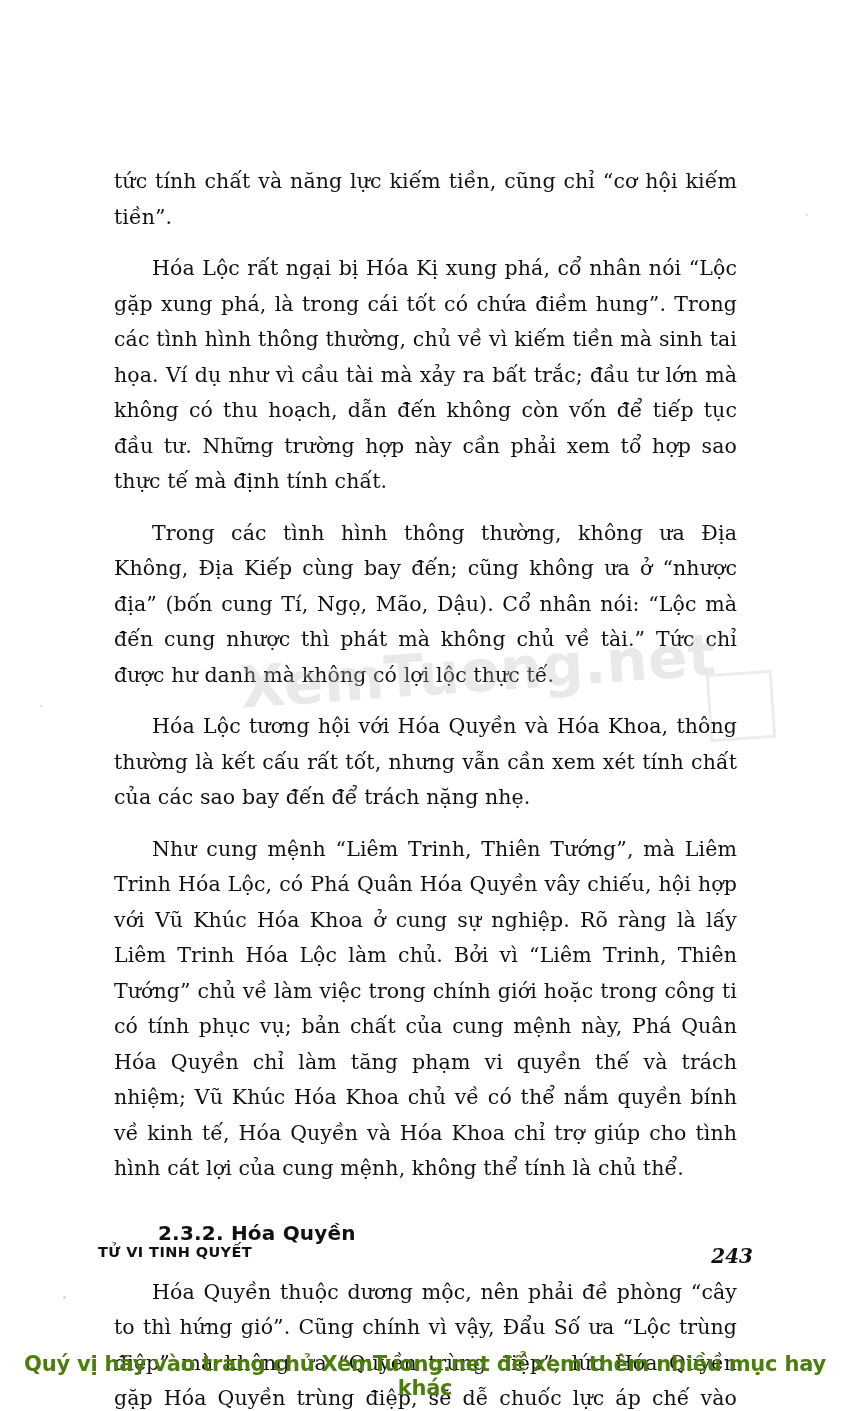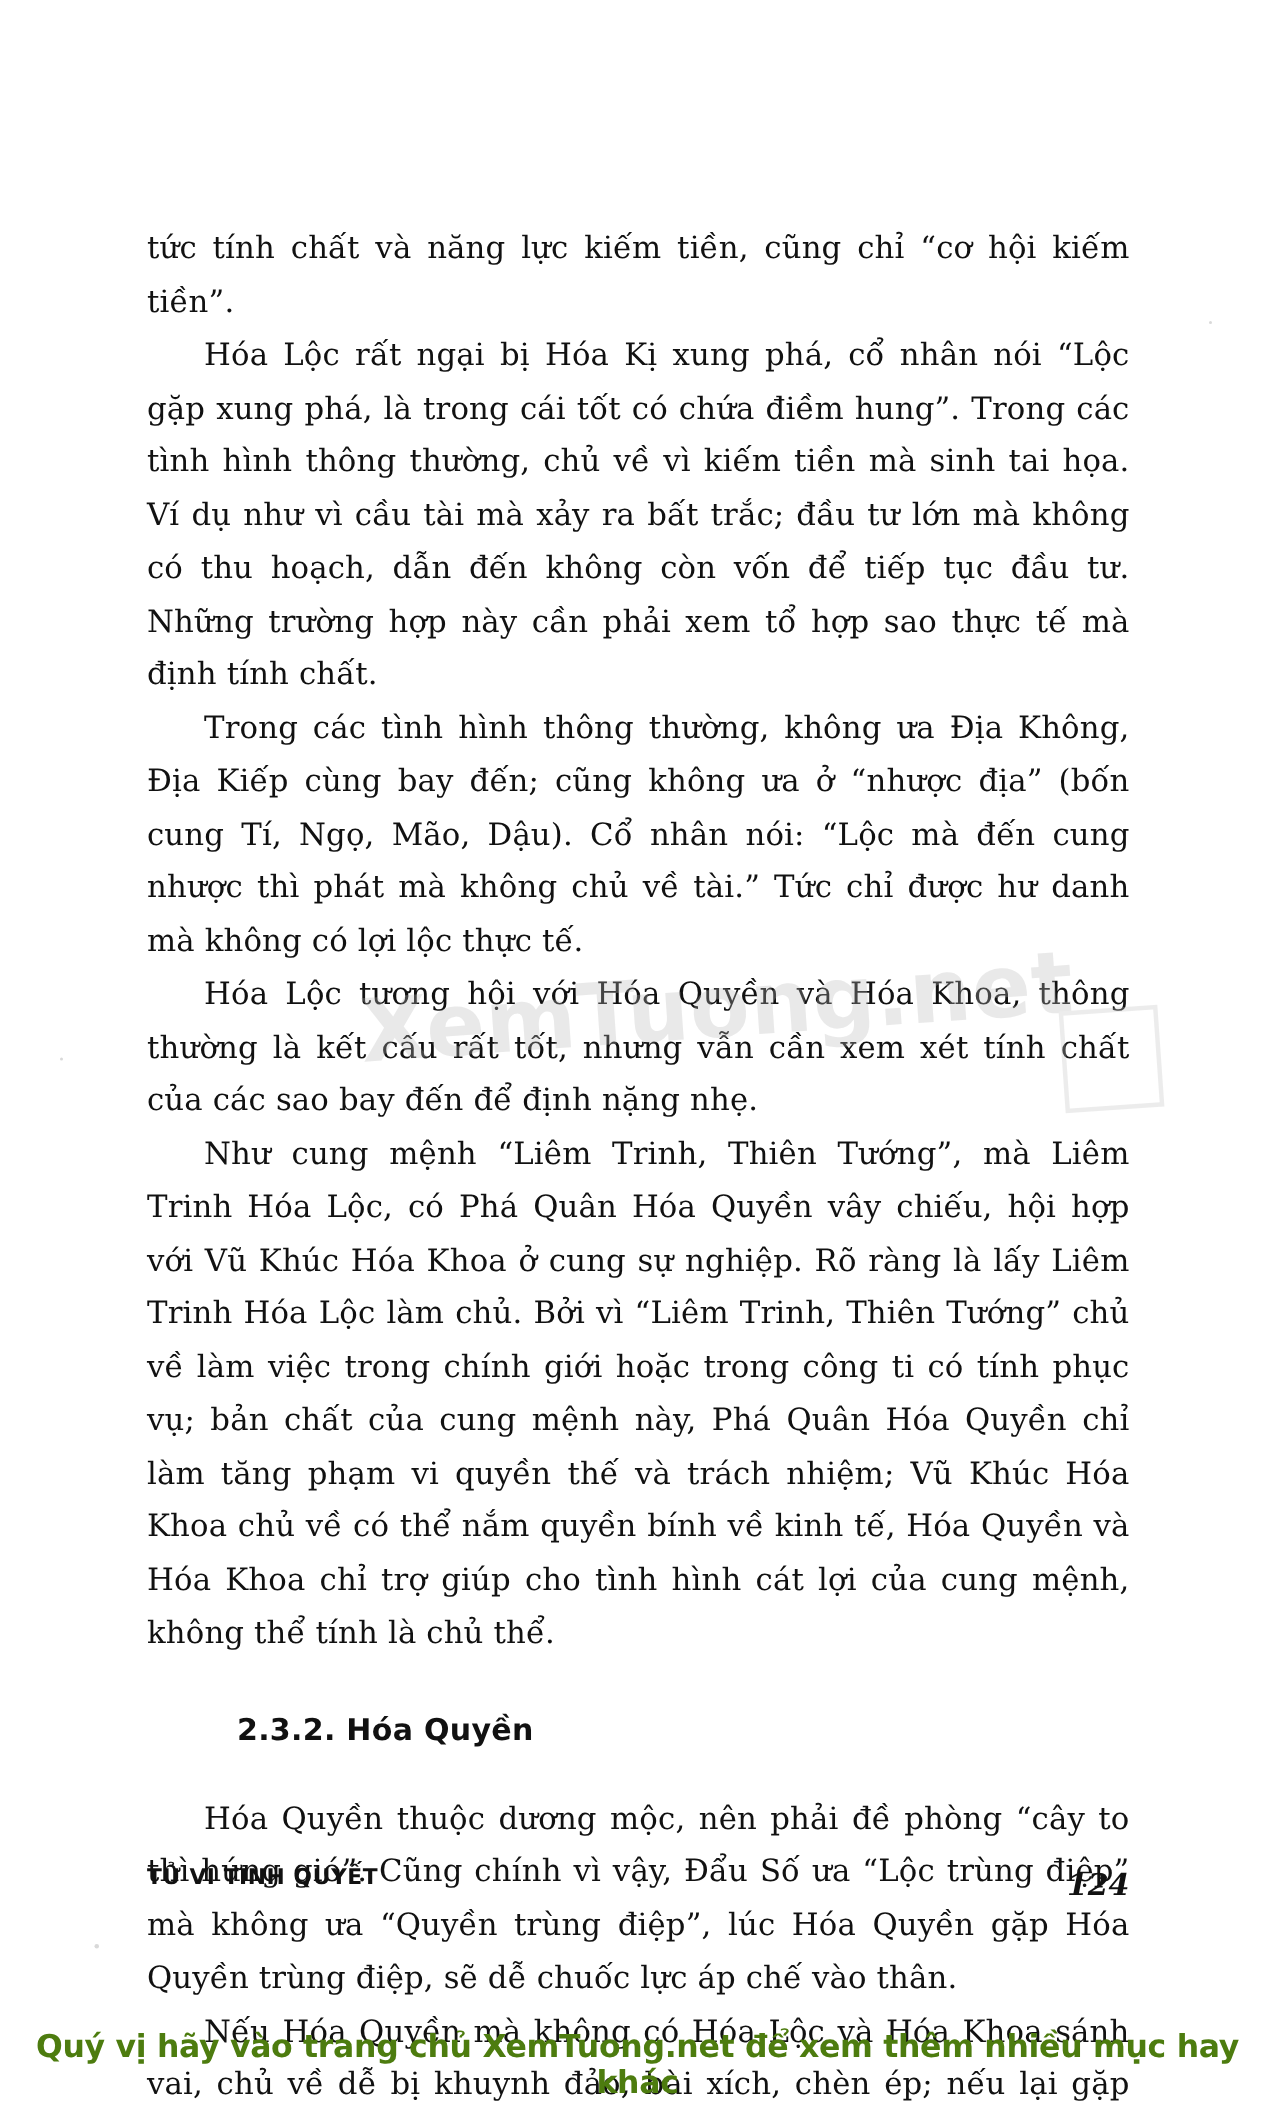--- a/index.html
+++ b/index.html
@@ -24,21 +24,21 @@
   }
 
   .content {
     position: absolute;
     left: 98px;
     top: 148px;
     width: 655px;
   }
 
   p.body-par {
-    margin: 0;
+    margin: 16px;
     font-size: 20.5px;
     line-height: 35.5px;
     text-align: justify;
     text-indent: 0;
     letter-spacing: 0.1px;
   }
   p.body-par.indent {
     text-indent: 38px;
   }
 
@@ -132,35 +132,35 @@
 
   <div class="speck" style="left:63px;top:1296px;width:3px;height:3px;"></div>
   <div class="speck" style="left:806px;top:214px;width:2px;height:2px;"></div>
   <div class="speck" style="left:40px;top:705px;width:2px;height:2px;"></div>
 
   <div class="content">
 
     <p class="body-par">tức tính chất và năng lực kiếm tiền, cũng chỉ “cơ hội kiếm tiền”.</p>
     <p class="body-par indent">Hóa Lộc rất ngại bị Hóa Kị xung phá, cổ nhân nói “Lộc gặp xung phá, là trong cái tốt có chứa điềm hung”. Trong các tình hình thông thường, chủ về vì kiếm tiền mà sinh tai họa. Ví dụ như vì cầu tài mà xảy ra bất trắc; đầu tư lớn mà không có thu hoạch, dẫn đến không còn vốn để tiếp tục đầu tư. Những trường hợp này cần phải xem tổ hợp sao thực tế mà định tính chất.</p>
     <p class="body-par indent">Trong các tình hình thông thường, không ưa Địa Không, Địa Kiếp cùng bay đến; cũng không ưa ở “nhược địa” (bốn cung Tí, Ngọ, Mão, Dậu). Cổ nhân nói: “Lộc mà đến cung nhược thì phát mà không chủ về tài.” Tức chỉ được hư danh mà không có lợi lộc thực tế.</p>
-    <p class="body-par indent">Hóa Lộc tương hội với Hóa Quyền và Hóa Khoa, thông thường là kết cấu rất tốt, nhưng vẫn cần xem xét tính chất của các sao bay đến để định nặng nhẹ.</p>
+    <p class="body-par indent">Hóa Lộc tương hội với Hóa Quyền và Hóa Khoa, thông thường là kết cấu rất tốt, nhưng vẫn cần xem xét tính chất của các sao bay đến để trách nặng nhẹ.</p>
     <p class="body-par indent">Như cung mệnh “Liêm Trinh, Thiên Tướng”, mà Liêm Trinh Hóa Lộc, có Phá Quân Hóa Quyền vây chiếu, hội hợp với Vũ Khúc Hóa Khoa ở cung sự nghiệp. Rõ ràng là lấy Liêm Trinh Hóa Lộc làm chủ. Bởi vì “Liêm Trinh, Thiên Tướng” chủ về làm việc trong chính giới hoặc trong công ti có tính phục vụ; bản chất của cung mệnh này, Phá Quân Hóa Quyền chỉ làm tăng phạm vi quyền thế và trách nhiệm; Vũ Khúc Hóa Khoa chủ về có thể nắm quyền bính về kinh tế, Hóa Quyền và Hóa Khoa chỉ trợ giúp cho tình hình cát lợi của cung mệnh, không thể tính là chủ thể.</p>
 
     <h2 class="section-heading">2.3.2. Hóa Quyền</h2>
 
     <p class="body-par indent">Hóa Quyền thuộc dương mộc, nên phải đề phòng “cây to thì hứng gió”. Cũng chính vì vậy, Đẩu Số ưa “Lộc trùng điệp” mà không ưa “Quyền trùng điệp”, lúc Hóa Quyền gặp Hóa Quyền trùng điệp, sẽ dễ chuốc lực áp chế vào thân.</p>
     <p class="body-par indent">Nếu Hóa Quyền mà không có Hóa Lộc và Hóa Khoa sánh vai, chủ về dễ bị khuynh đảo, bài xích, chèn ép; nếu lại gặp sát tinh, nhất định sẽ xảy ra nhiều tình huống rối rắm khó xử.</p>
 
   </div>
 
   <div class="watermark">
     <div class="wm-text">XemTuong.net</div>
     <div class="wm-box"></div>
   </div>
 
   <div class="footer">
     <div class="footer-title">TỬ VI TINH QUYẾT</div>
-    <div class="footer-page">124</div>
+    <div class="footer-page">243</div>
   </div>
 
   <div class="bottom-banner">Quý vị hãy vào trang chủ XemTuong.net để xem thêm nhiều mục hay khác</div>
 
 </div>
 
 </body></html>

